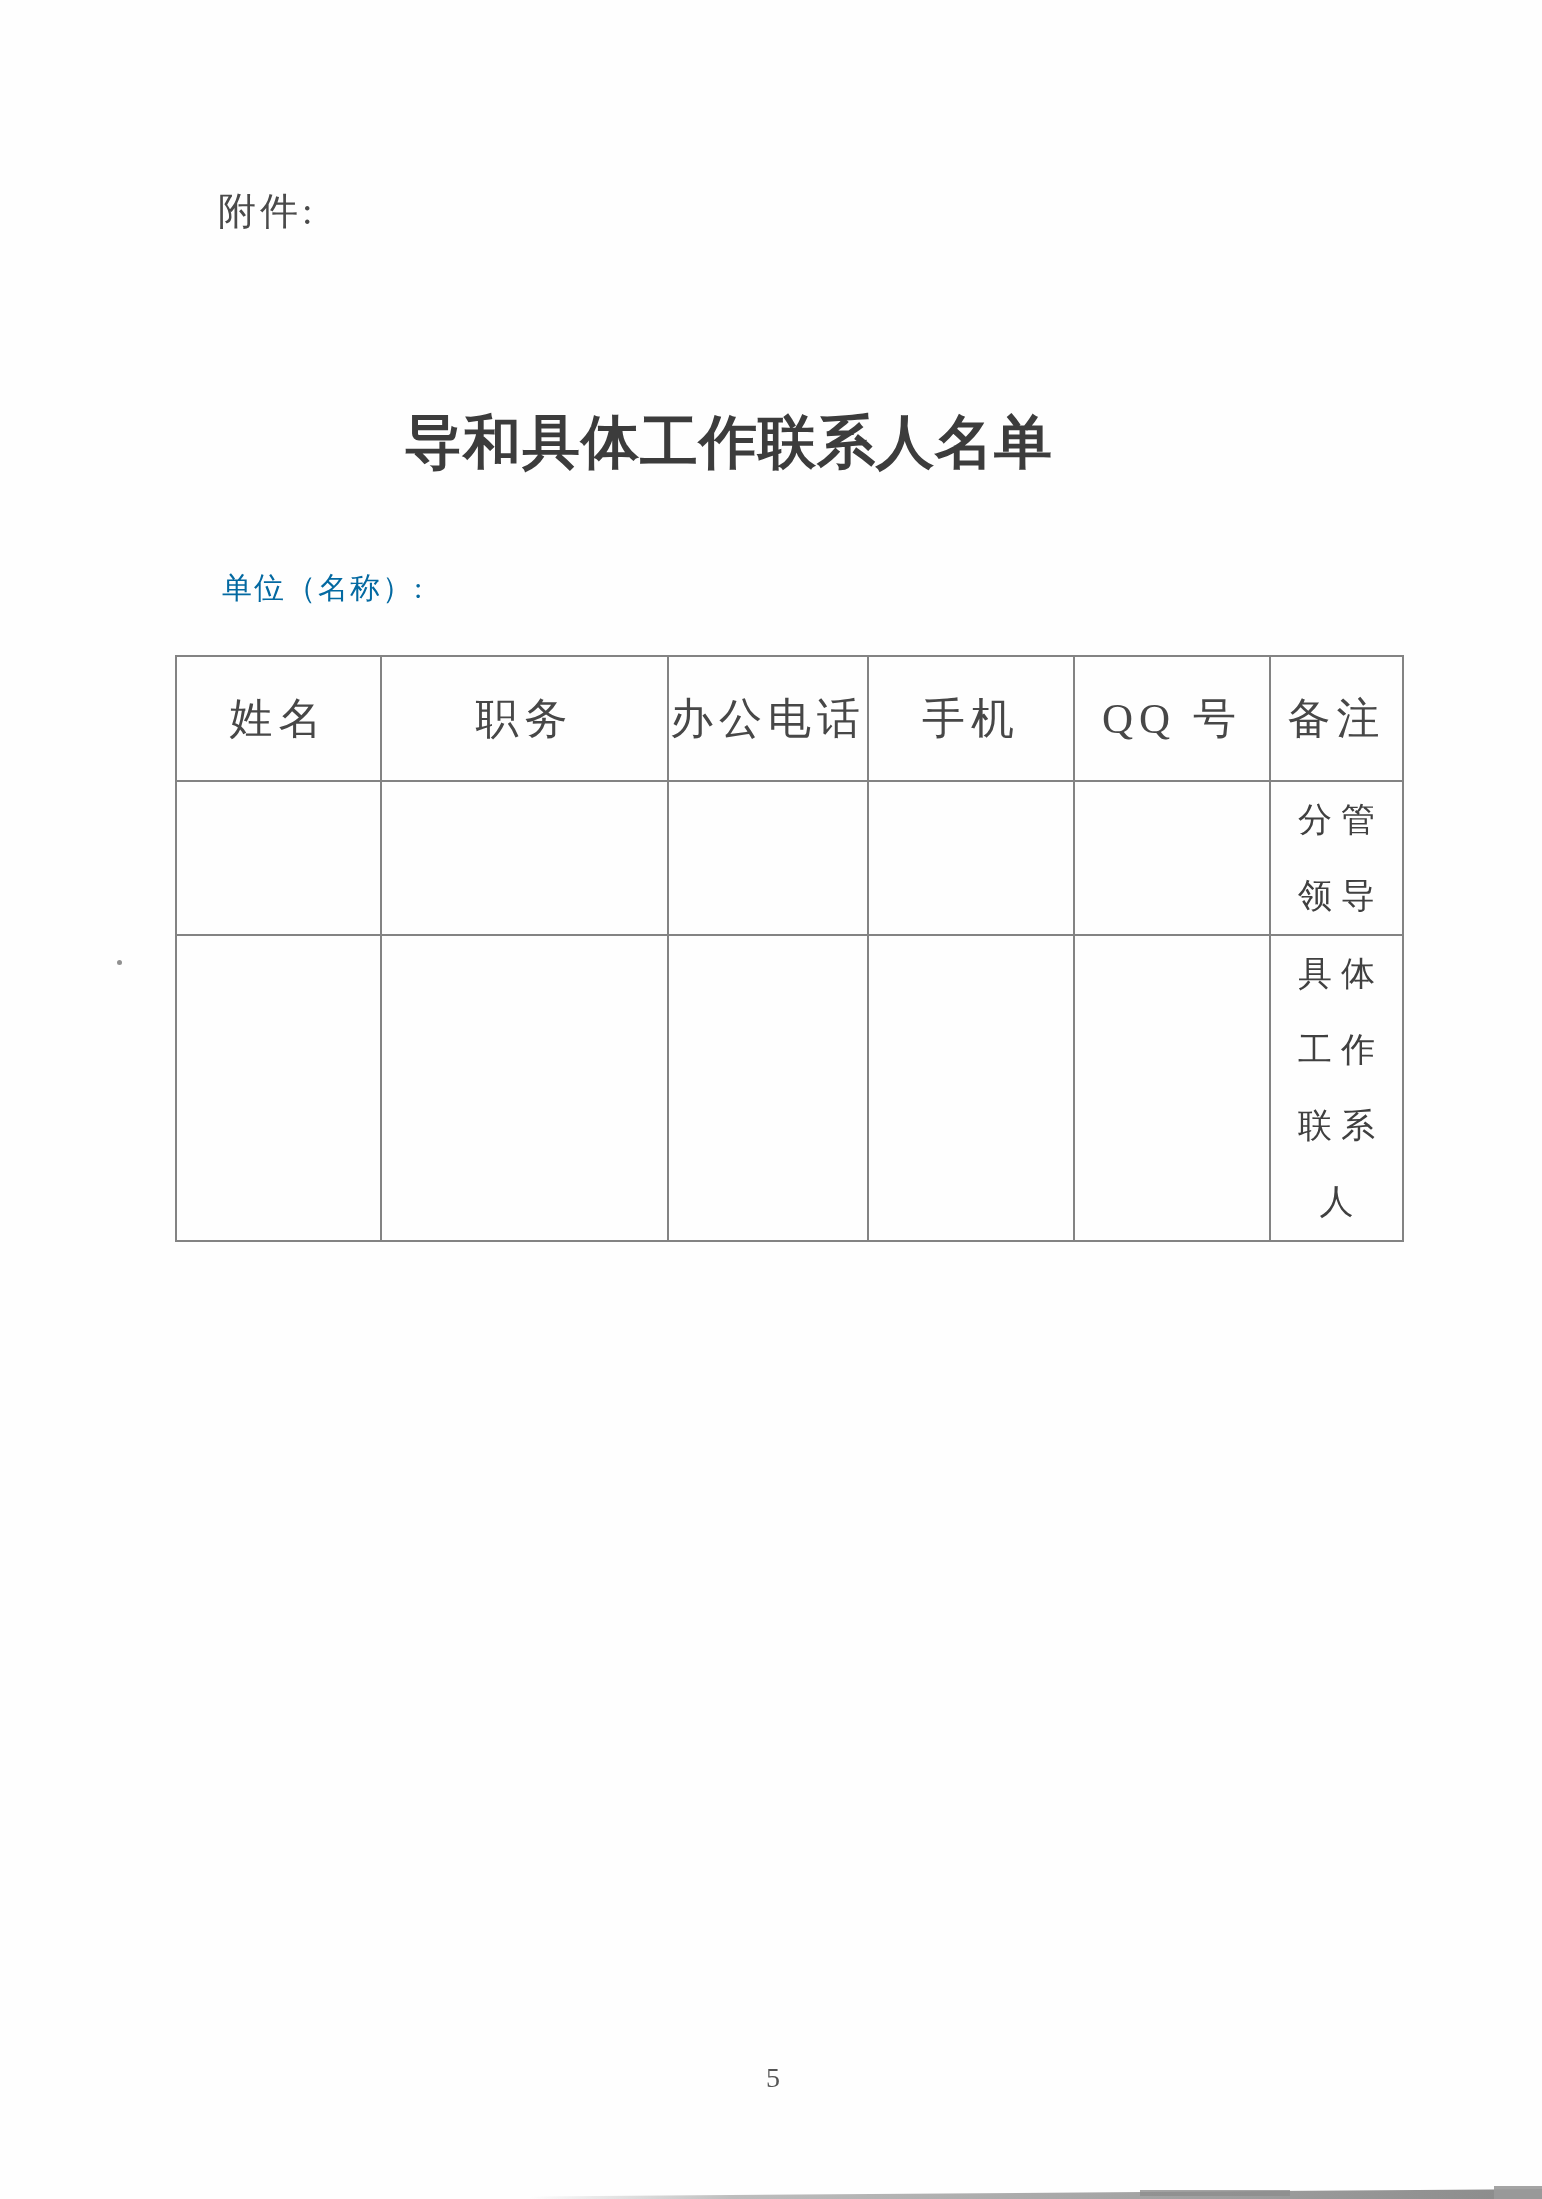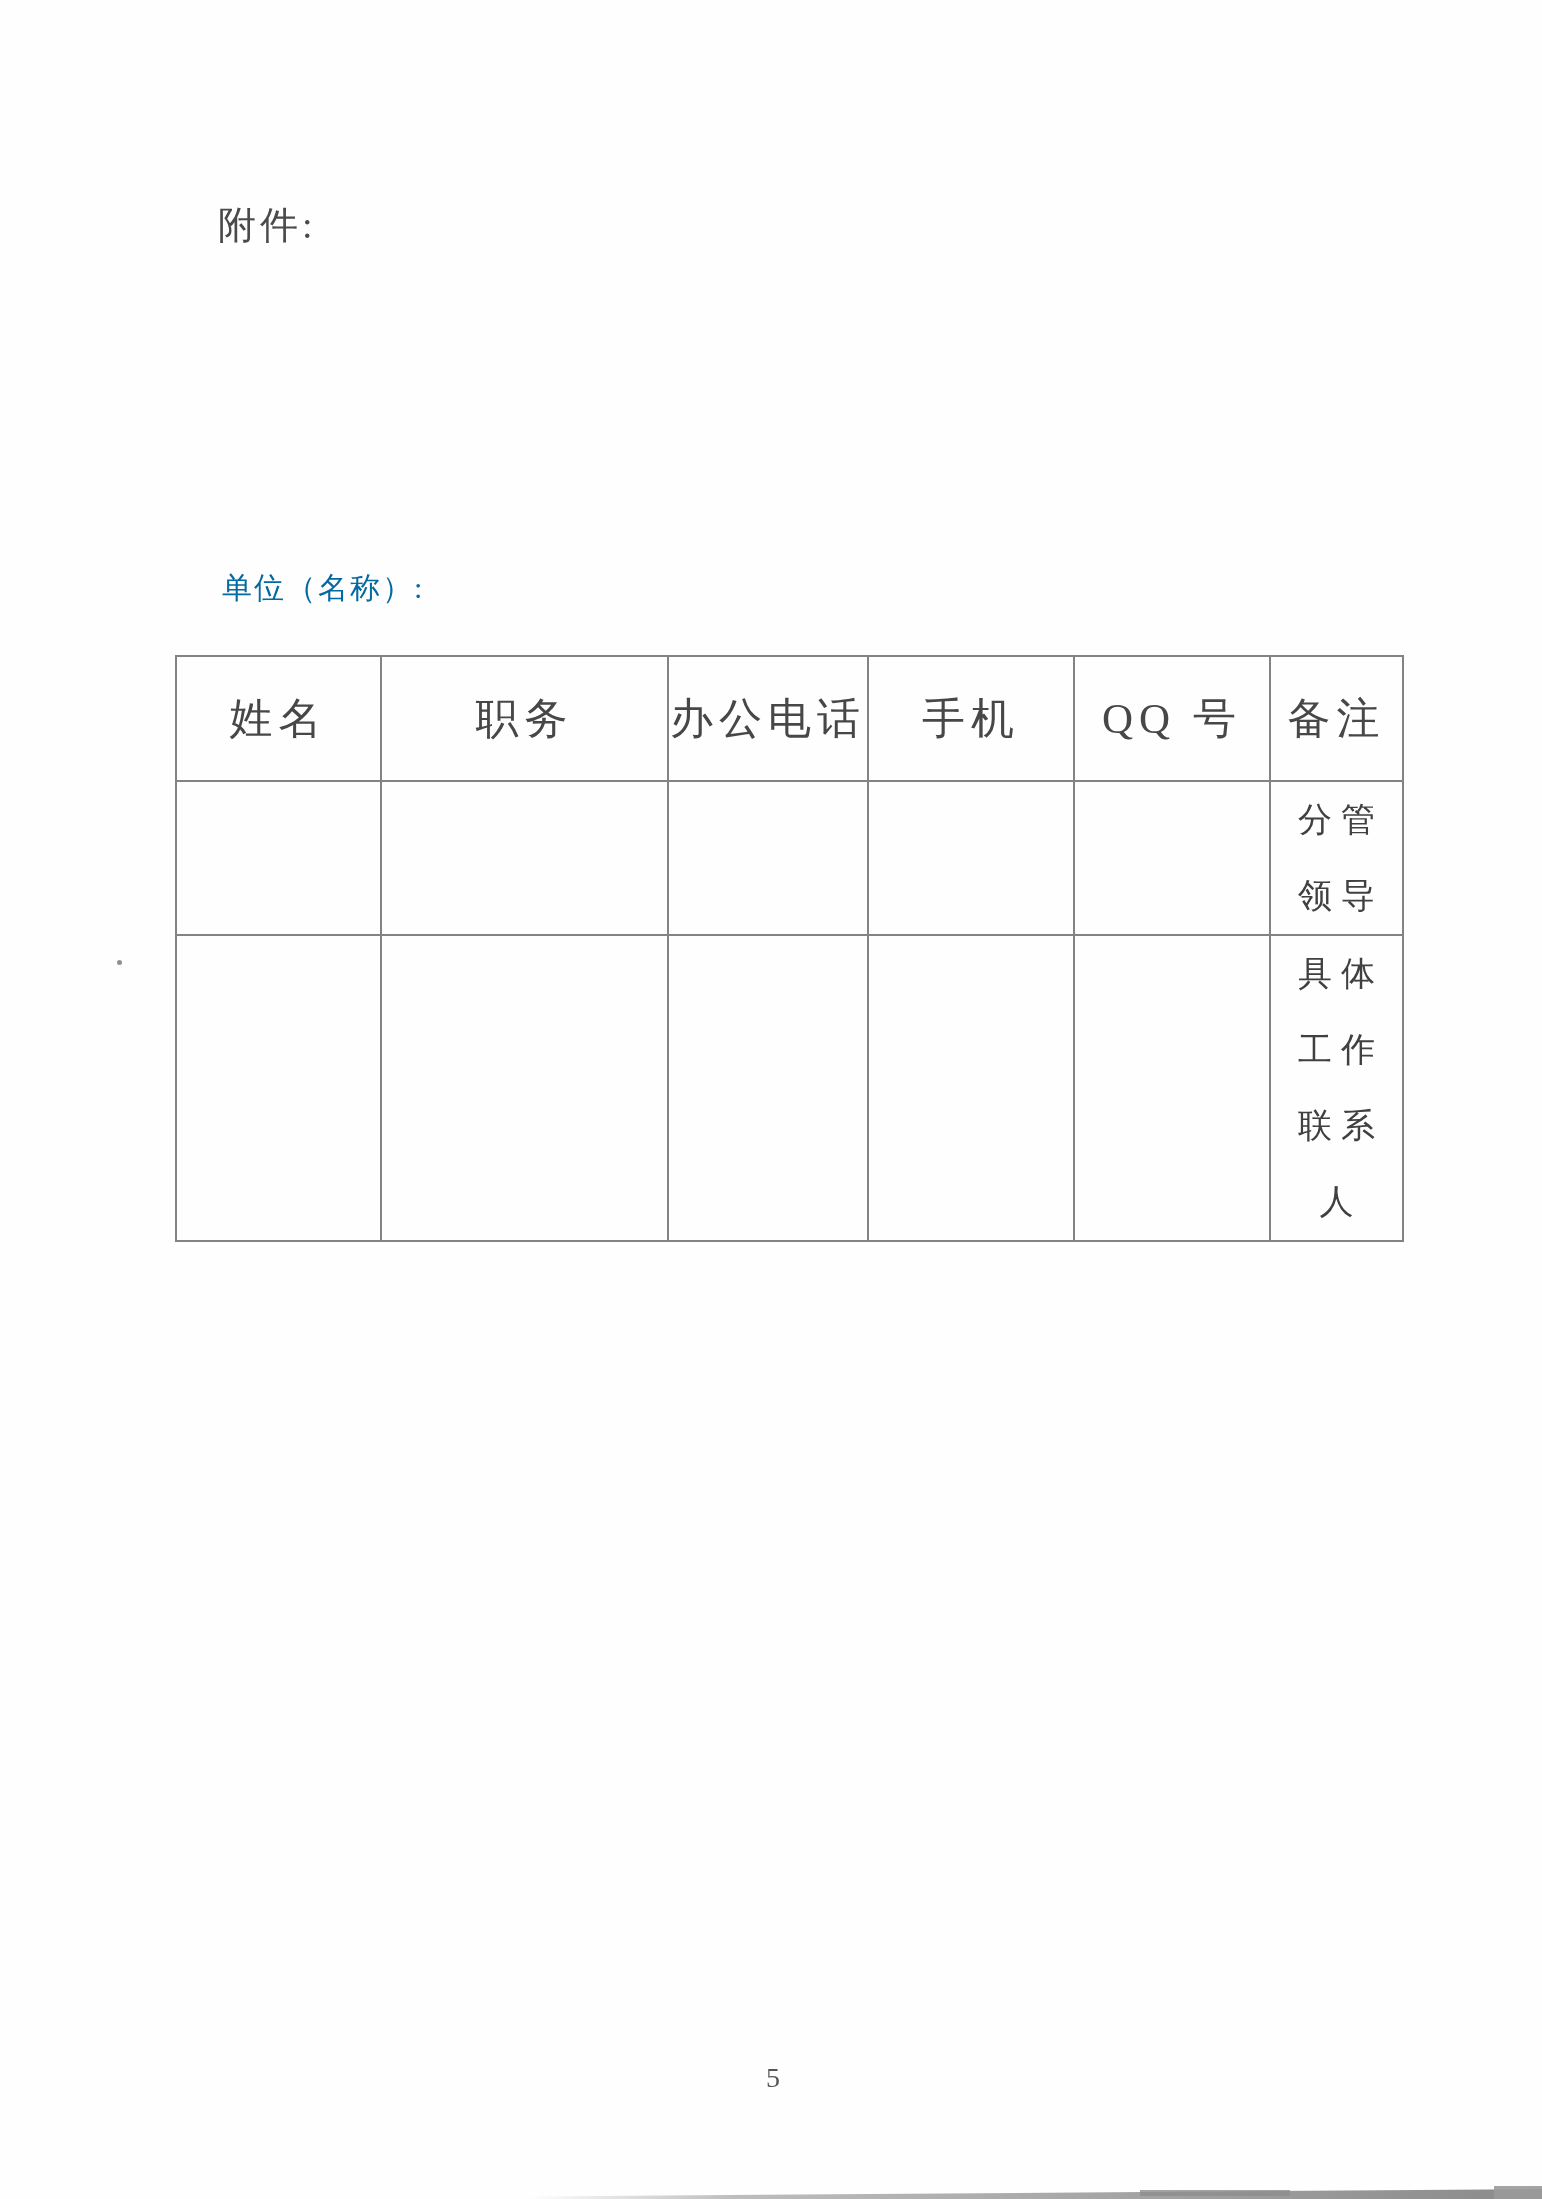--- a/index.html
+++ b/index.html
@@ -10,21 +10,21 @@
     height: 2199px;
     background: #fefefe;
     overflow: hidden;
     font-family: "Liberation Serif", serif;
     color: #424242;
   }
 
   
   .attachment-label {
     position: absolute;
-    left: 218px; top: 200px;
+    left: 218px; top: 186px;
     font-size: 38px;
     letter-spacing: 4px;
     color: #4a4a4a;
   }
   .title-line {
     position: absolute;
     font-family: "Liberation Sans", sans-serif;
     font-weight: 700;
     font-size: 58px;
     color: #3c3c3c;
@@ -108,20 +108,21 @@
     opacity: 0.9;
   }
 </style>
 </head>
 <body>
 
 <div class="page">
 
   <div class="attachment-label">附件:</div>
 
+  <div class="title-line title-line-2">导和具体工作联系人名单</div>
 
   <div class="unit-label">单位（名称）:</div>
 
   <table class="contacts">
     <colgroup>
       <col style="width:205px">
       <col style="width:287px">
       <col style="width:200px">
       <col style="width:206px">
       <col style="width:196px">

